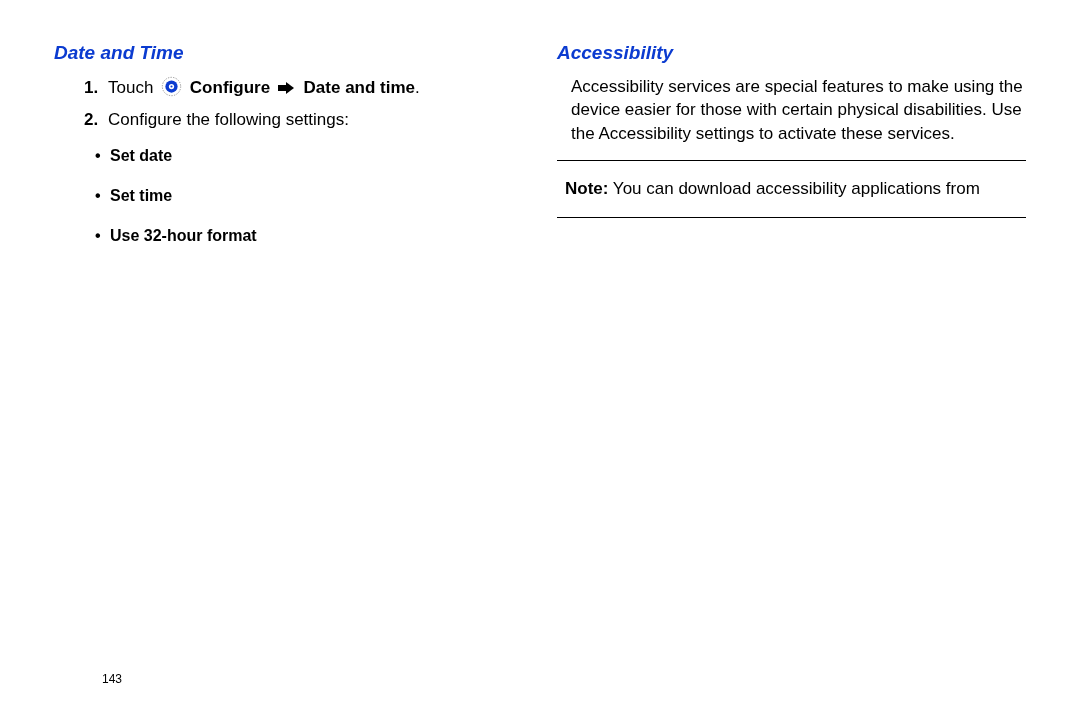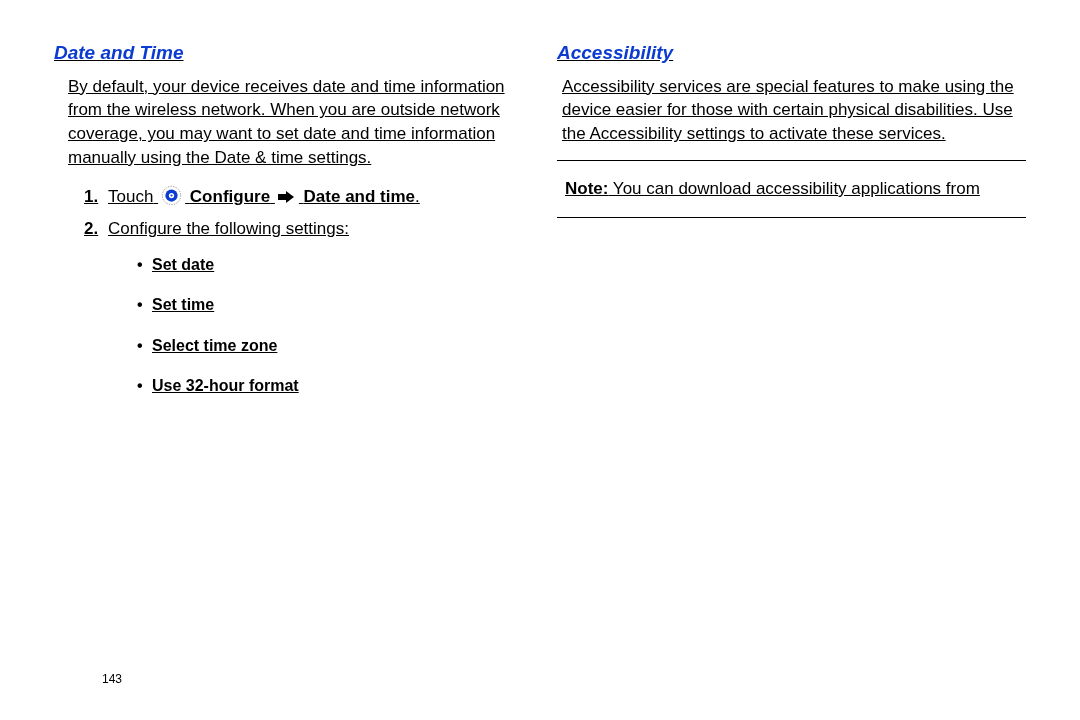--- a/index.html
+++ b/index.html
@@ -16,21 +16,20 @@
       color: #000;
       background: #fff;
       padding: 40px 54px 20px 54px;
       display: flex;
       flex-direction: column;
     }
     .columns {
       display: flex;
       gap: 34px;
       flex: 1;
-      text-decoration: underline;
     }
     .col {
       flex: 1;
     }
     .section-heading {
       font-family: Arial, Helvetica, sans-serif;
       font-weight: bold;
       font-style: italic;
       color: #0b3bd0;
       font-size: 19px;
@@ -73,21 +72,21 @@
     }
     .arrow-icon {
       display: inline-block;
       width: 18px;
       vertical-align: -1px;
       margin: 0 3px;
       font-weight: bold;
     }
     ul.bullets {
       list-style: none;
-      margin-left: 98px;
+      margin-left: 56px;
       margin-top: 12px;
     }
     ul.bullets li {
       font-weight: bold;
       font-size: 16px;
       margin-bottom: 18px;
       font-family: Arial, "Arial Narrow", sans-serif;
       font-stretch: condensed;
       position: relative;
     }
@@ -126,21 +125,20 @@
     .bold {
       font-weight: bold;
     }
   </style>
 </head>
 <body>
 
 <div class="columns">
   <div class="col">
     <div class="section-heading">Date and Time</div>
-    <p class="body-para">By default, your device receives date and time information from the wireless network. When you are outside network coverage, you may want to set date and time information manually using the Date &amp; time settings.</p>
     <ol class="steps">
       <li>
         <span class="num">1.</span>
         <span class="step-body">
           <span>Touch</span>
           <span class="settings-icon">
             <svg viewBox="0 0 24 24">
               <circle cx="12" cy="12" r="10.5" fill="none" stroke="#888" stroke-width="1" stroke-dasharray="1.5,1.5"></circle>
               <circle cx="12" cy="12" r="7" fill="#0b3bd0"></circle>
               <circle cx="12" cy="12" r="3" fill="#fff"></circle>
@@ -158,28 +156,27 @@
         </span>
       </li>
       <li>
         <span class="num">2.</span>
         <span class="step-body">Configure the following settings:</span>
       </li>
     </ol>
     <ul class="bullets">
       <li>Set date</li>
       <li>Set time</li>
-      <li>Select time zone</li>
       <li>Use 32-hour format</li>
     </ul>
   </div>
 
   <div class="col">
     <div class="section-heading">Accessibility</div>
-    <p class="body-para" style="margin-left:5px;">Accessibility services are special features to make using the device easier for those with certain physical disabilities. Use the Accessibility settings to activate these services.</p>
+    <p class="body-para" style="margin-left:14px;">Accessibility services are special features to make using the device easier for those with certain physical disabilities. Use the Accessibility settings to activate these services.</p>
     <hr class="hr-top">
     <div class="note-box">
       <p class="note-text">
         <span class="note-label">Note:</span><span> You can download accessibility applications from</span><br>
       </p>
     </div>
     <hr class="hr-bottom">
   </div>
 </div>
 

